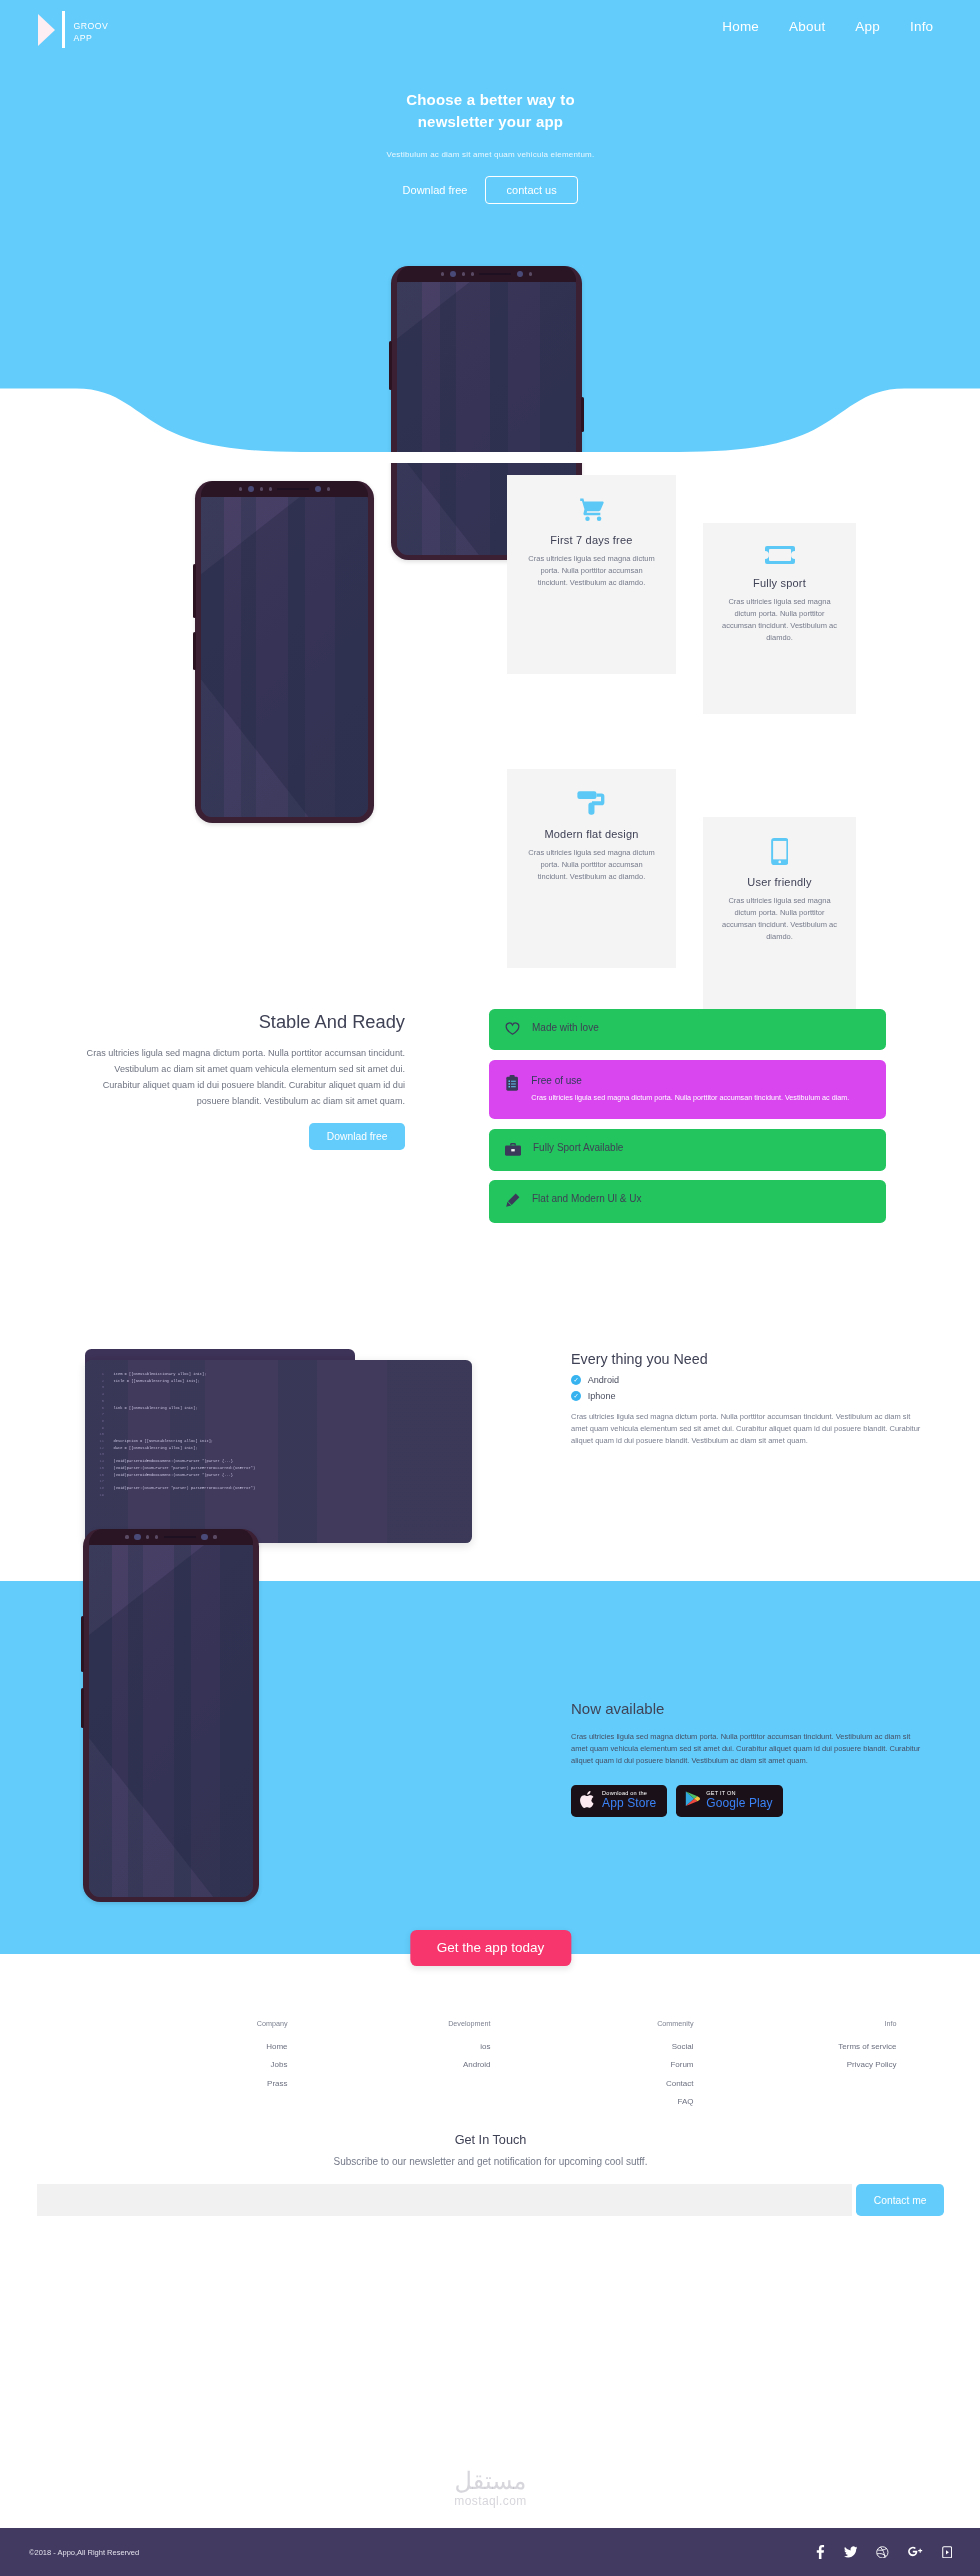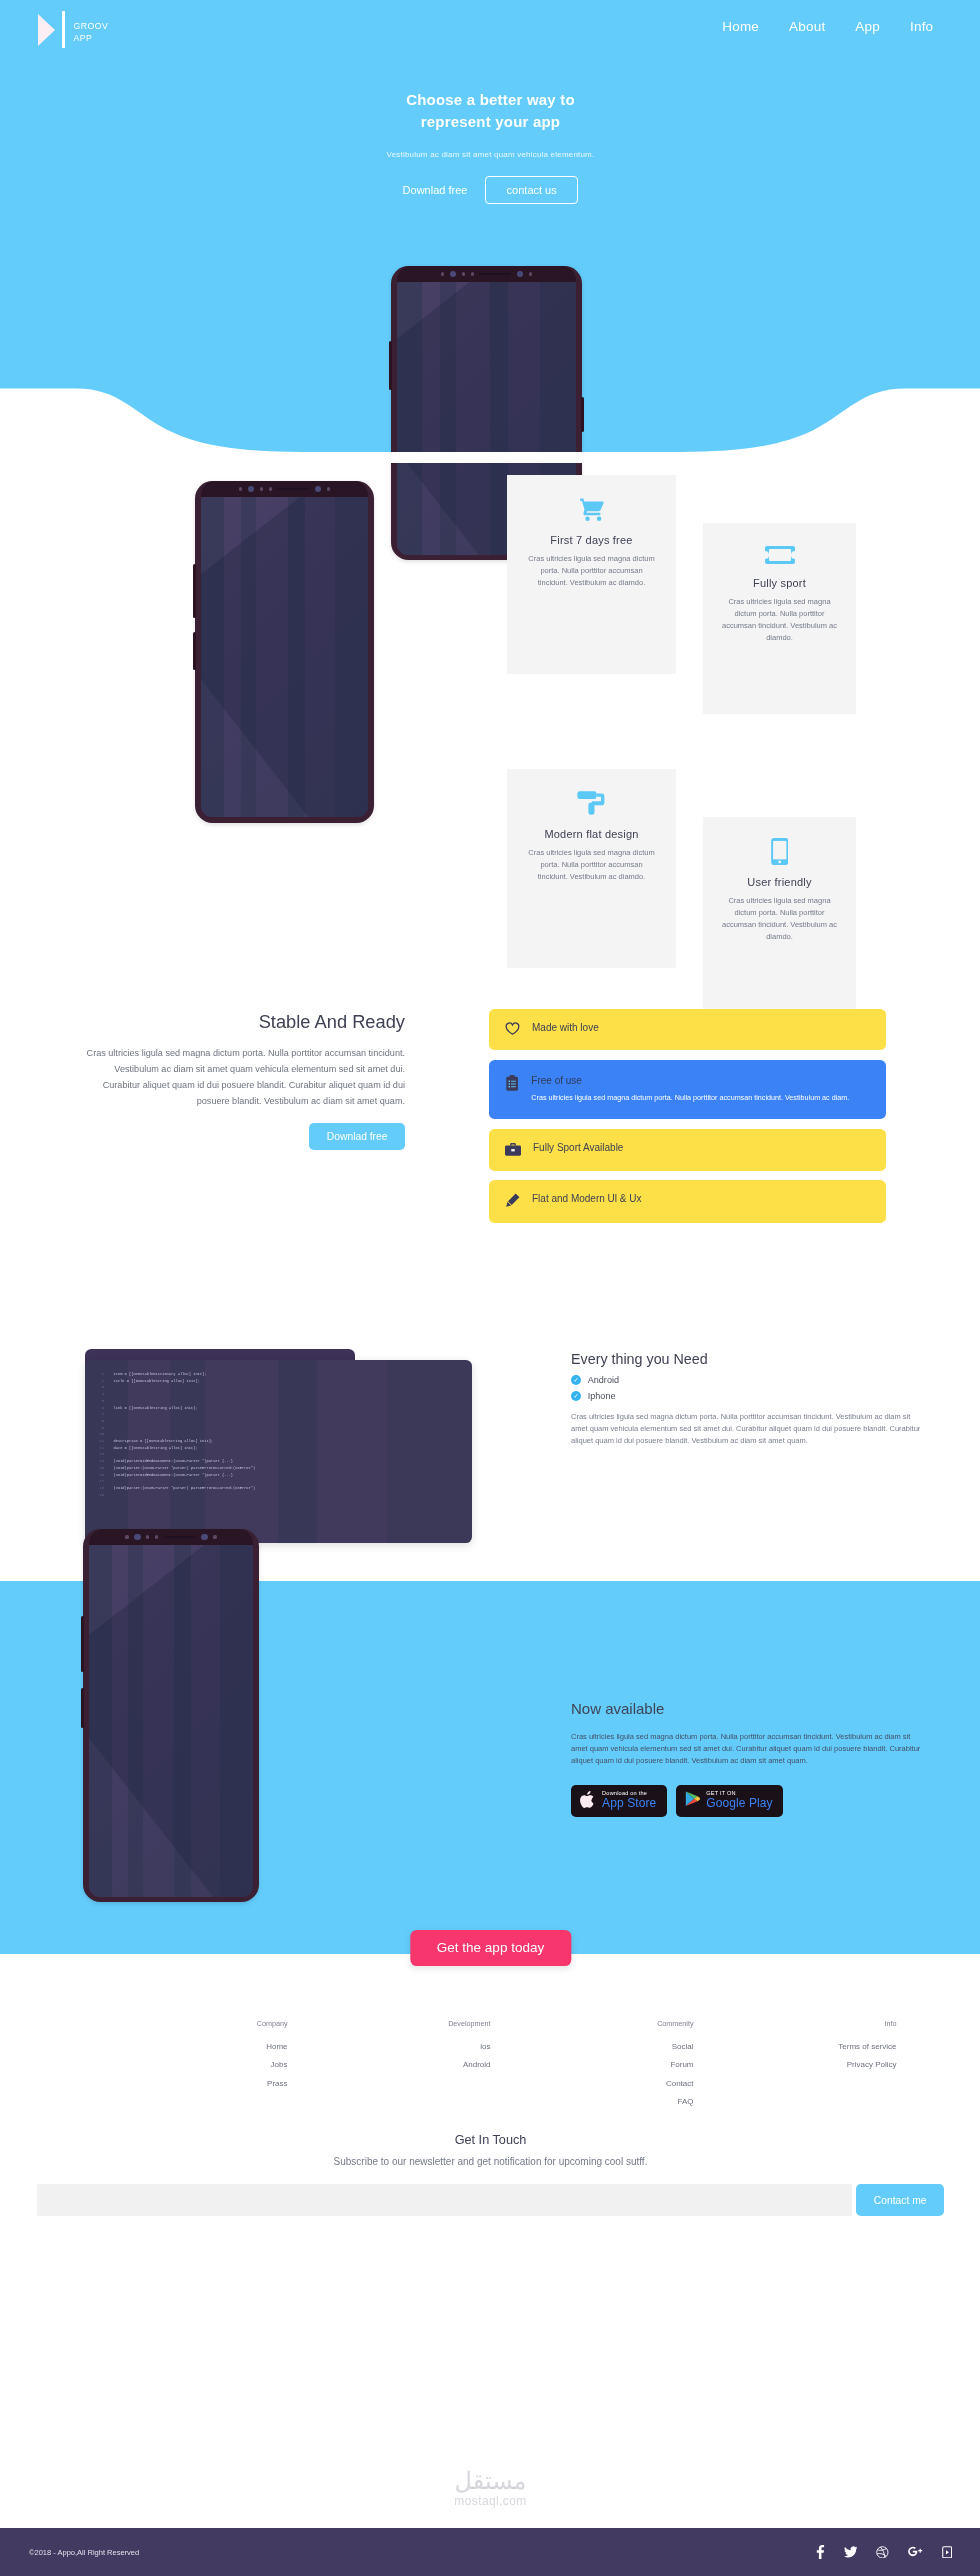--- a/index.html
+++ b/index.html
@@ -111,25 +111,25 @@
   .stable-left { position: absolute; left: 79px; top: 9.5px; width: 326px; text-align: right; }
   .stable-title { color: #3f4155; font-size: 18.3px; margin-bottom: 12.7px; }
   .stable-text { color: #6e7380; font-size: 9.1px; line-height: 16px; }
   .btn-primary {
     display: inline-block; background: #63ccfb; color: #ffffff;
     font-size: 10.3px; padding: 8px 17.5px; border-radius: 4.8px;
     margin-top: 14.3px; cursor: pointer; border: none;
   }
   .acc-list { position: absolute; left: 489px; top: 8px; width: 397px; }
   .acc-item {
-    background: #fde047; border-radius: 5.6px; margin-bottom: 9.5px;
+    background: #22c55e; border-radius: 5.6px; margin-bottom: 9.5px;
     display: flex; align-items: flex-start; gap: 12px;
     padding: 12px 16px; cursor: pointer;
   }
-  .acc-item.active { background: #3b82f6; padding: 14.3px 16px 16px 16px; }
+  .acc-item.active { background: #d946ef; padding: 14.3px 16px 16px 16px; }
   .acc-ico { color: #3b3a5a; flex: 0 0 auto; padding-top: 0.8px; }
   .acc-title { color: #3f4155; font-size: 10px; line-height: 14.3px; }
   .acc-item.active .acc-title { color: #2f3b57; }
   .acc-body { color: #ffffff; font-size: 7.2px; line-height: 11px; margin-top: 4px; }
 
   
   .everything { position: relative; width: 981px; height: 246px; }
   .code-win {
     position: absolute; left: 85px; top: 14.3px; width: 270px; height: 164px;
     background: #3d3257; border-radius: 6.4px;
@@ -236,21 +236,21 @@
       <a class="nav-link">Home</a>
       <a class="nav-link">About</a>
       <a class="nav-link">App</a>
       <a class="nav-link">Info</a>
     </div>
   </div>
 
   <div class="hero-copy">
     <div class="hero-title">
       <div>Choose a better way to</div>
-      <div>represent your app</div>
+      <div>newsletter your app</div>
     </div>
     <div class="hero-sub">Vestibulum ac diam sit amet quam vehicula elementum.</div>
     <div class="hero-actions">
       <span class="link-btn">Downlad free</span>
       <button class="ghost-btn">contact us</button>
     </div>
   </div>
 
   <div class="phone" style="position:absolute; left:391px; top:266px; width:191px;">
     <div class="phone-body" style="height:294px;">

